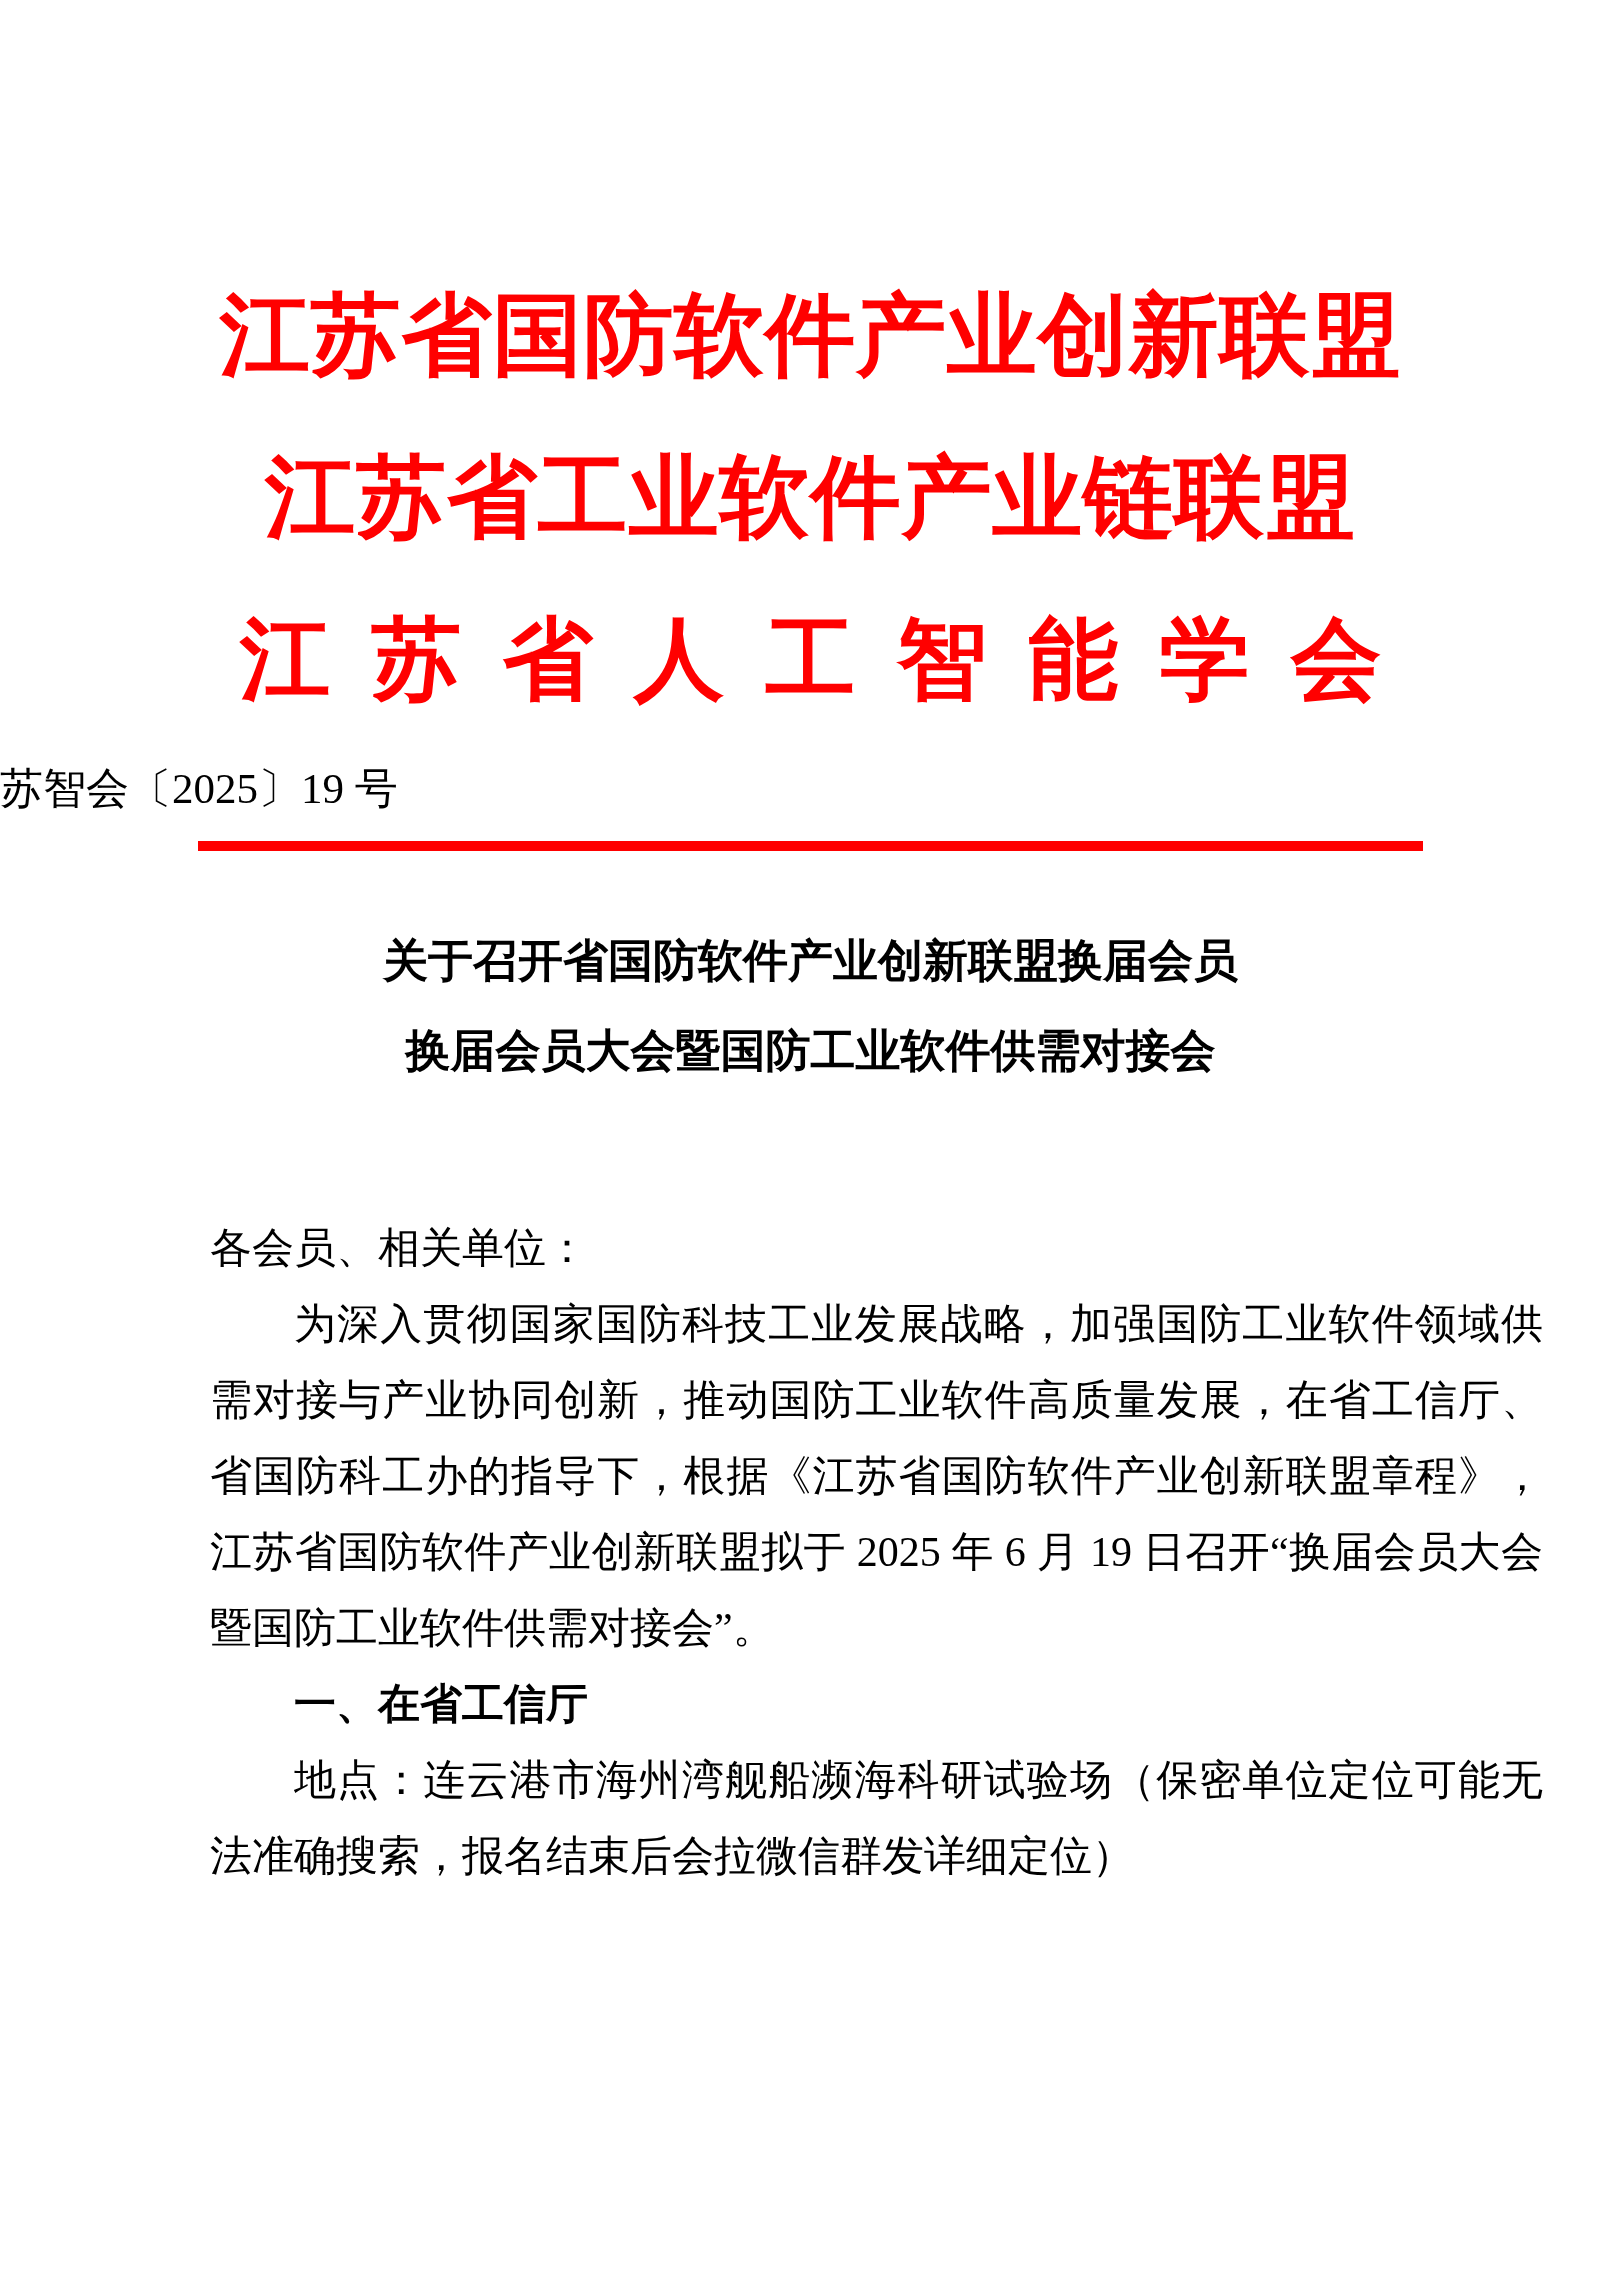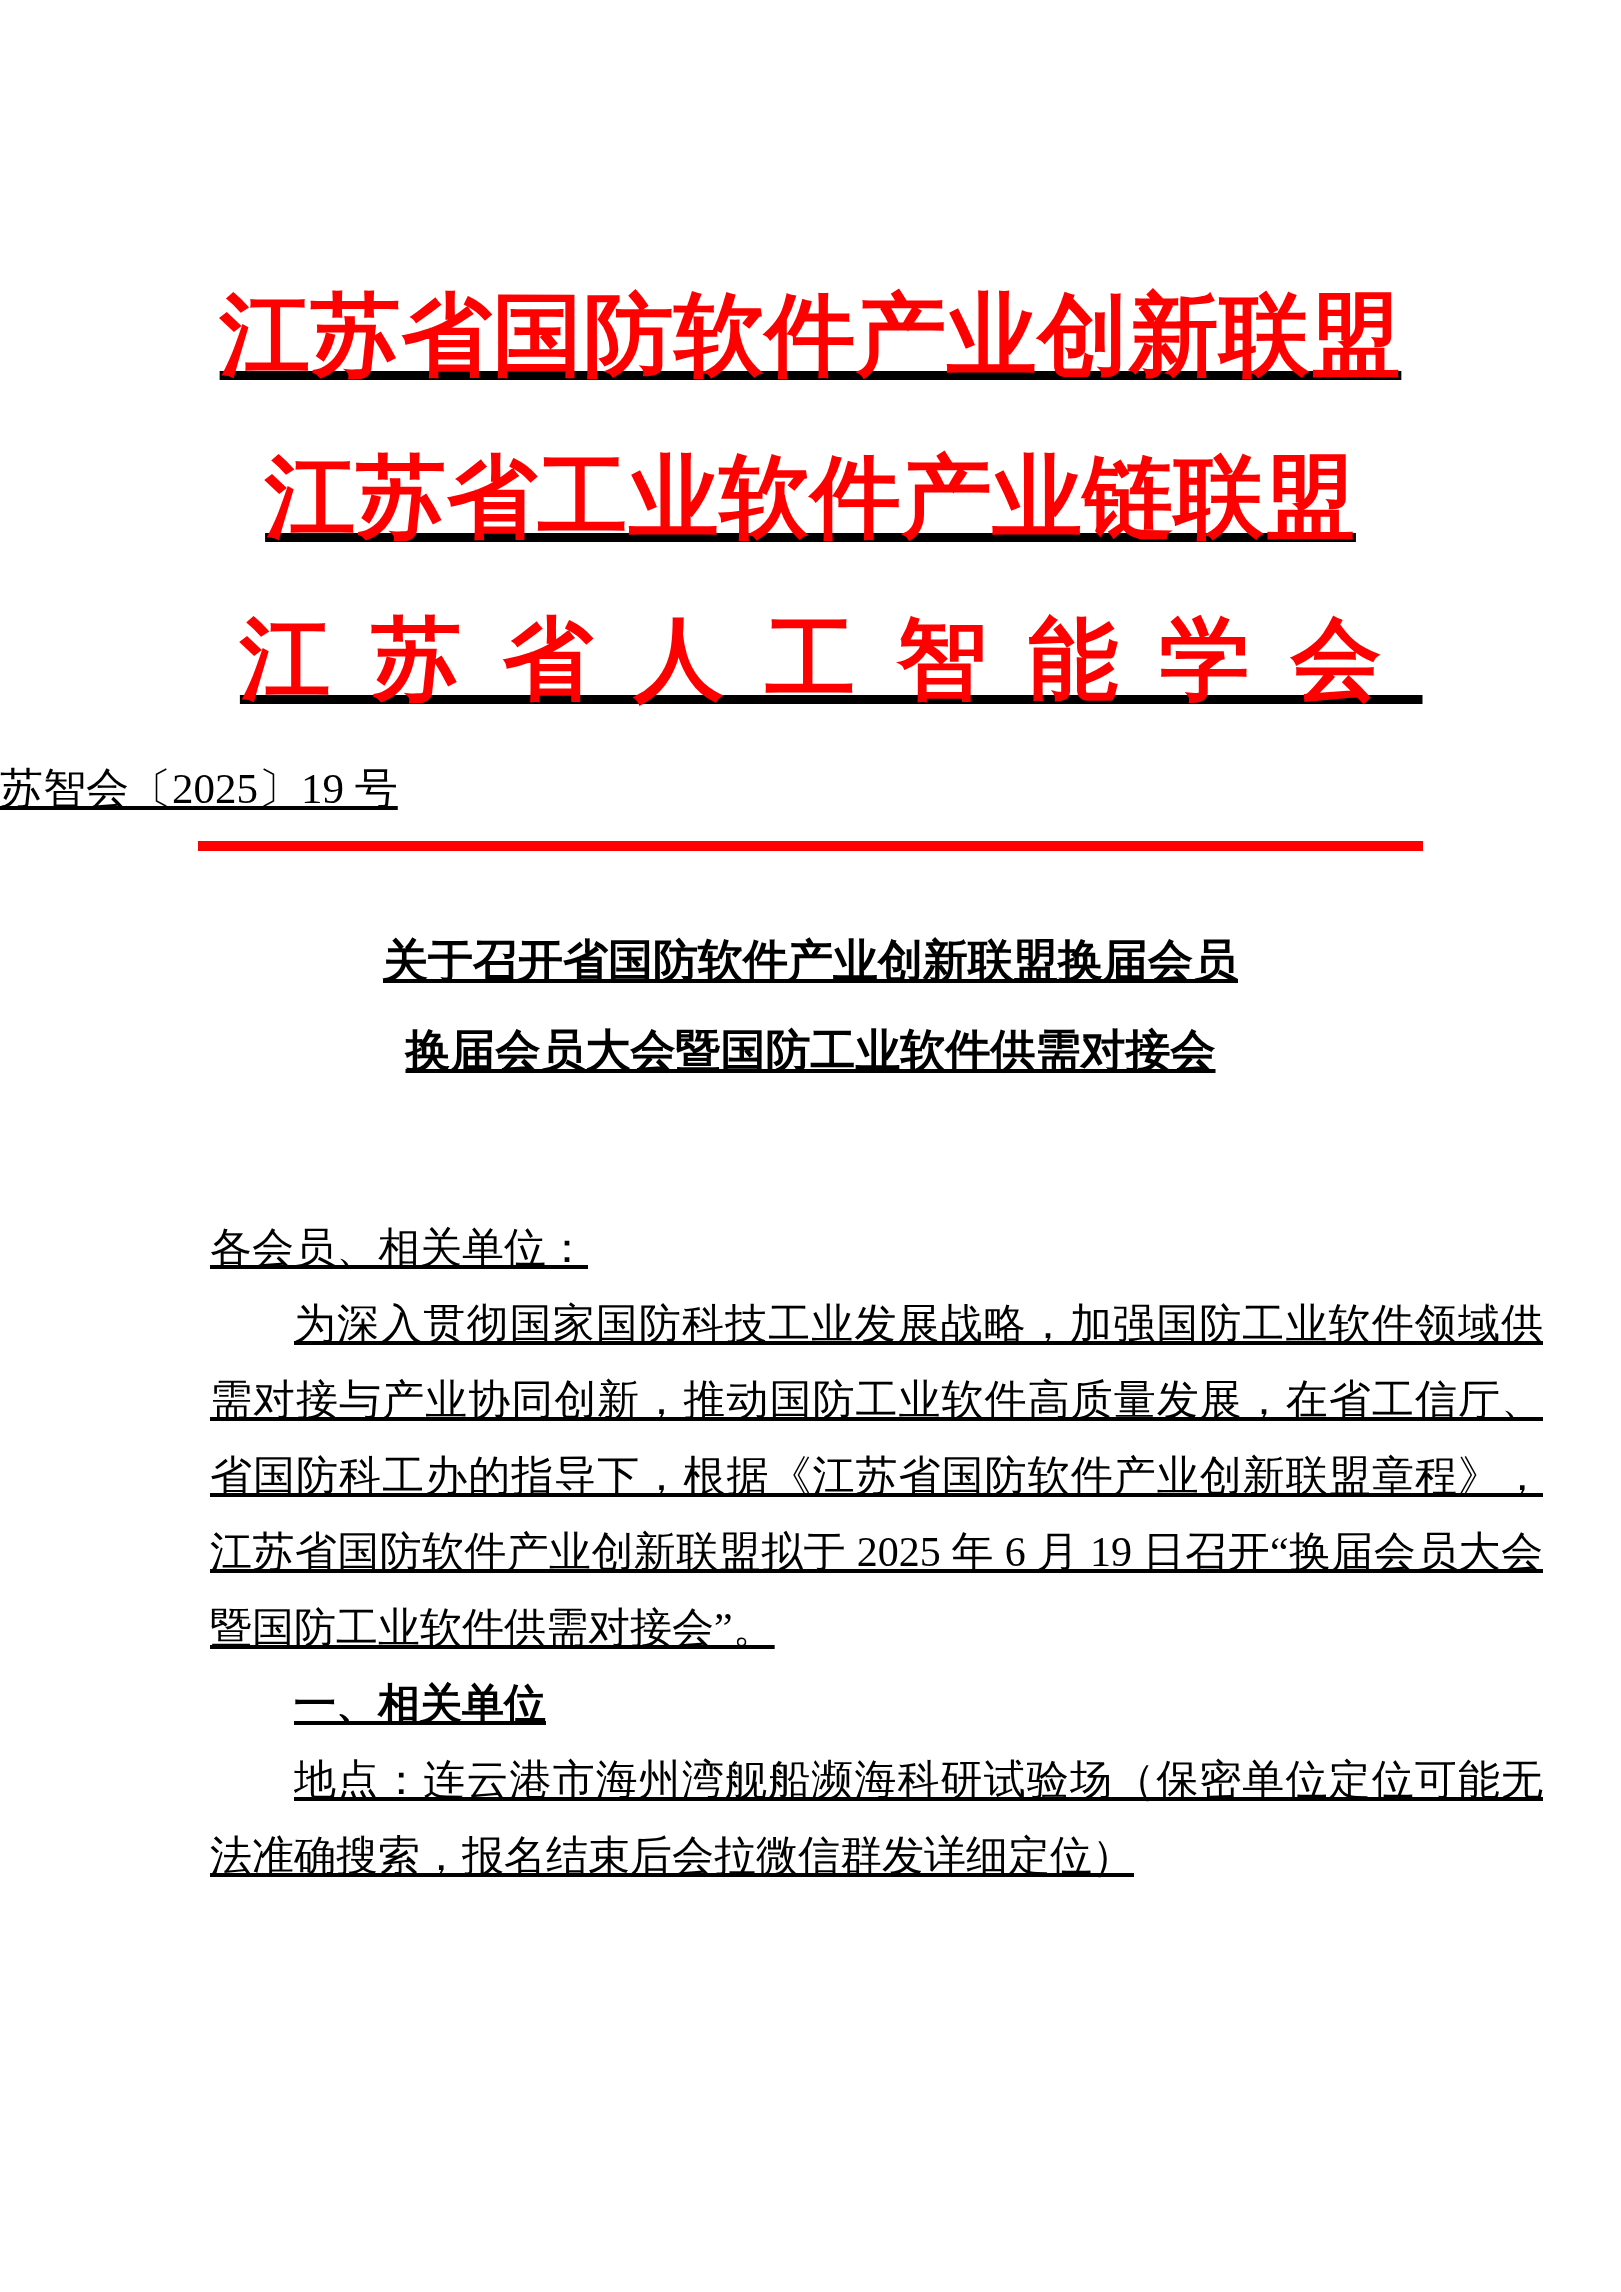--- a/index.html
+++ b/index.html
@@ -8,21 +8,20 @@
     background: #ffffff;
   }
   .page {
     position: relative;
     width: 1621px;
     height: 1913px;
     background: var(--page_background, #ffffff);
     color: var(--text_black, #000000);
     font-family: "Liberation Serif", "DejaVu Serif", serif;
     overflow: hidden;
-    text-decoration: underline;
   }
   
   .org-block {
     margin-top: 255px;
     text-align: center;
   }
   .org-line {
     color: var(--header_red, #ff0000);
     font-size: 90px;
     line-height: 162px;
@@ -109,20 +108,20 @@
   <div class="red-rule"></div>
 
   <div class="notice-title">
     <div>关于召开省国防软件产业创新联盟换届会员</div>
     <div>换届会员大会暨国防工业软件供需对接会</div>
   </div>
 
   <div class="body-block">
     <p class="salutation">各会员、相关单位：</p>
     <p class="indent-2em justified">为深入贯彻国家国防科技工业发展战略，加强国防工业软件领域供需对接与产业协同创新，推动国防工业软件高质量发展，在省工信厅、省国防科工办的指导下，根据《江苏省国防软件产业创新联盟章程》，江苏省国防软件产业创新联盟拟于 2025 年 6 月 19 日召开“换届会员大会暨国防工业软件供需对接会”。</p>
-    <p class="section-heading">一、相关单位</p>
+    <p class="section-heading">一、在省工信厅</p>
     <p class="indent-2em justified">地点：连云港市海州湾舰船濒海科研试验场（保密单位定位可能无法准确搜索，报名结束后会拉微信群发详细定位）</p>
   </div>
 
   <div class="page-number">— 1 —</div>
 
 </div>
 
 
 </body></html>

